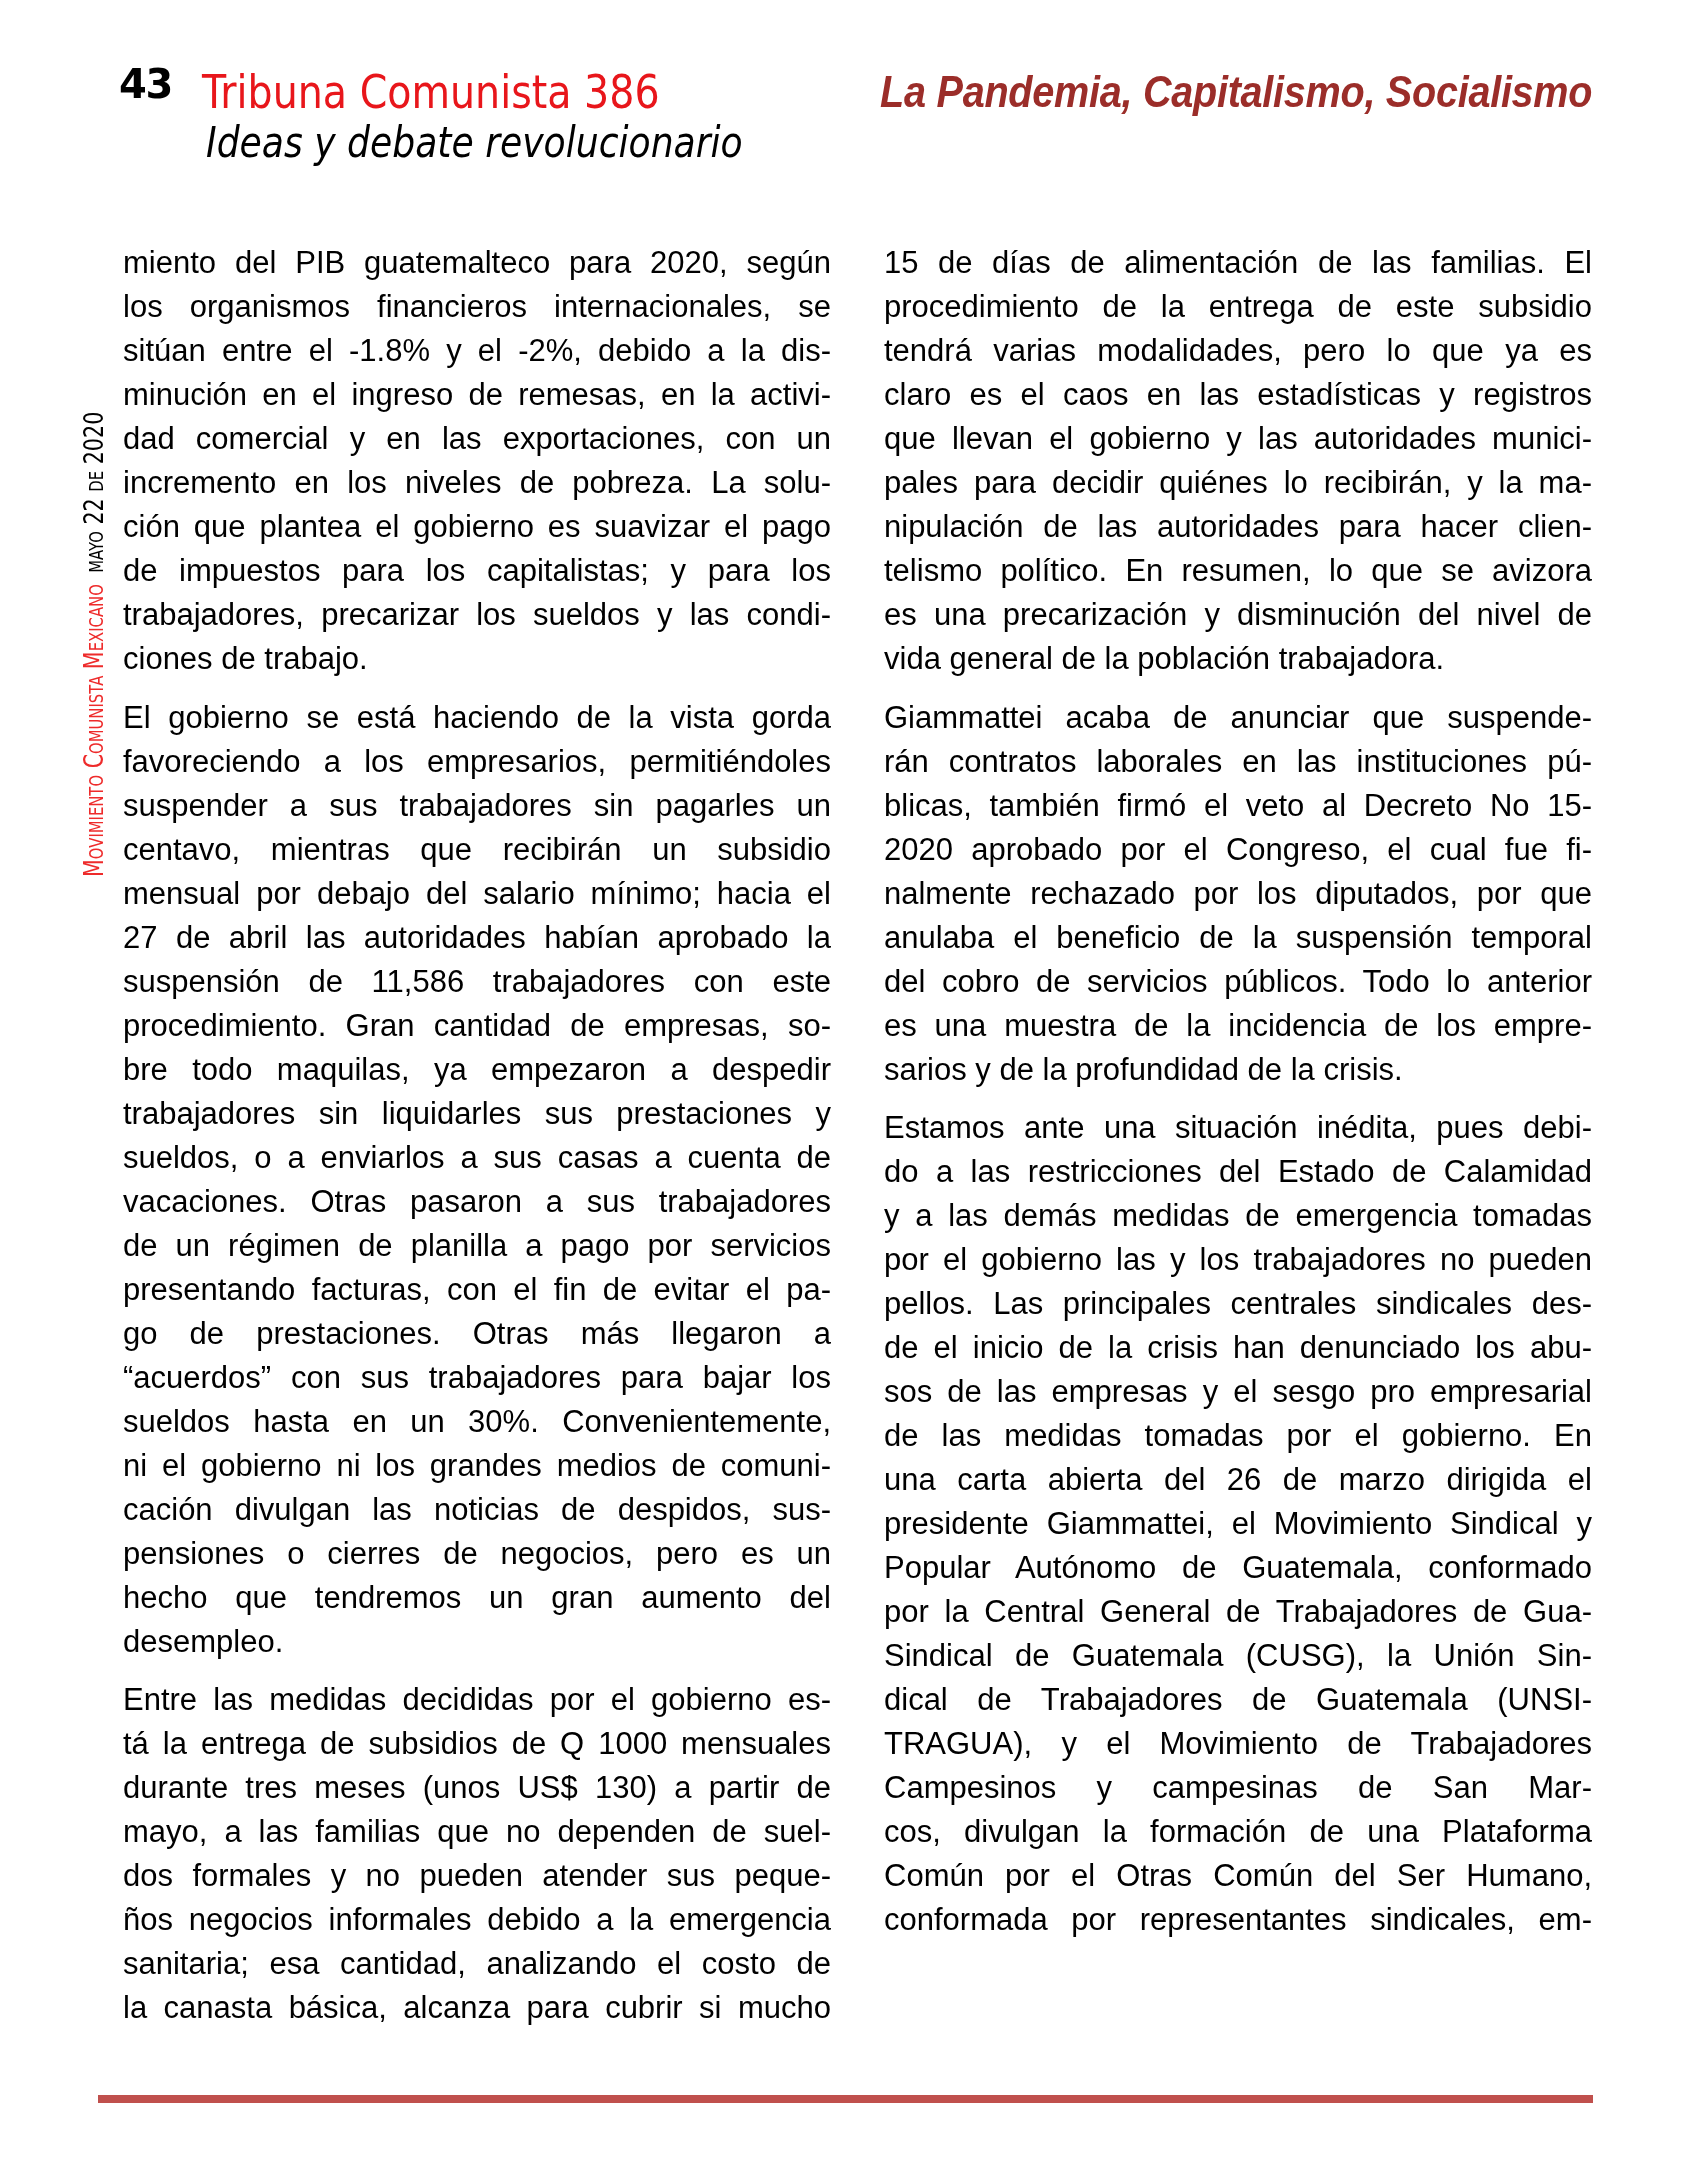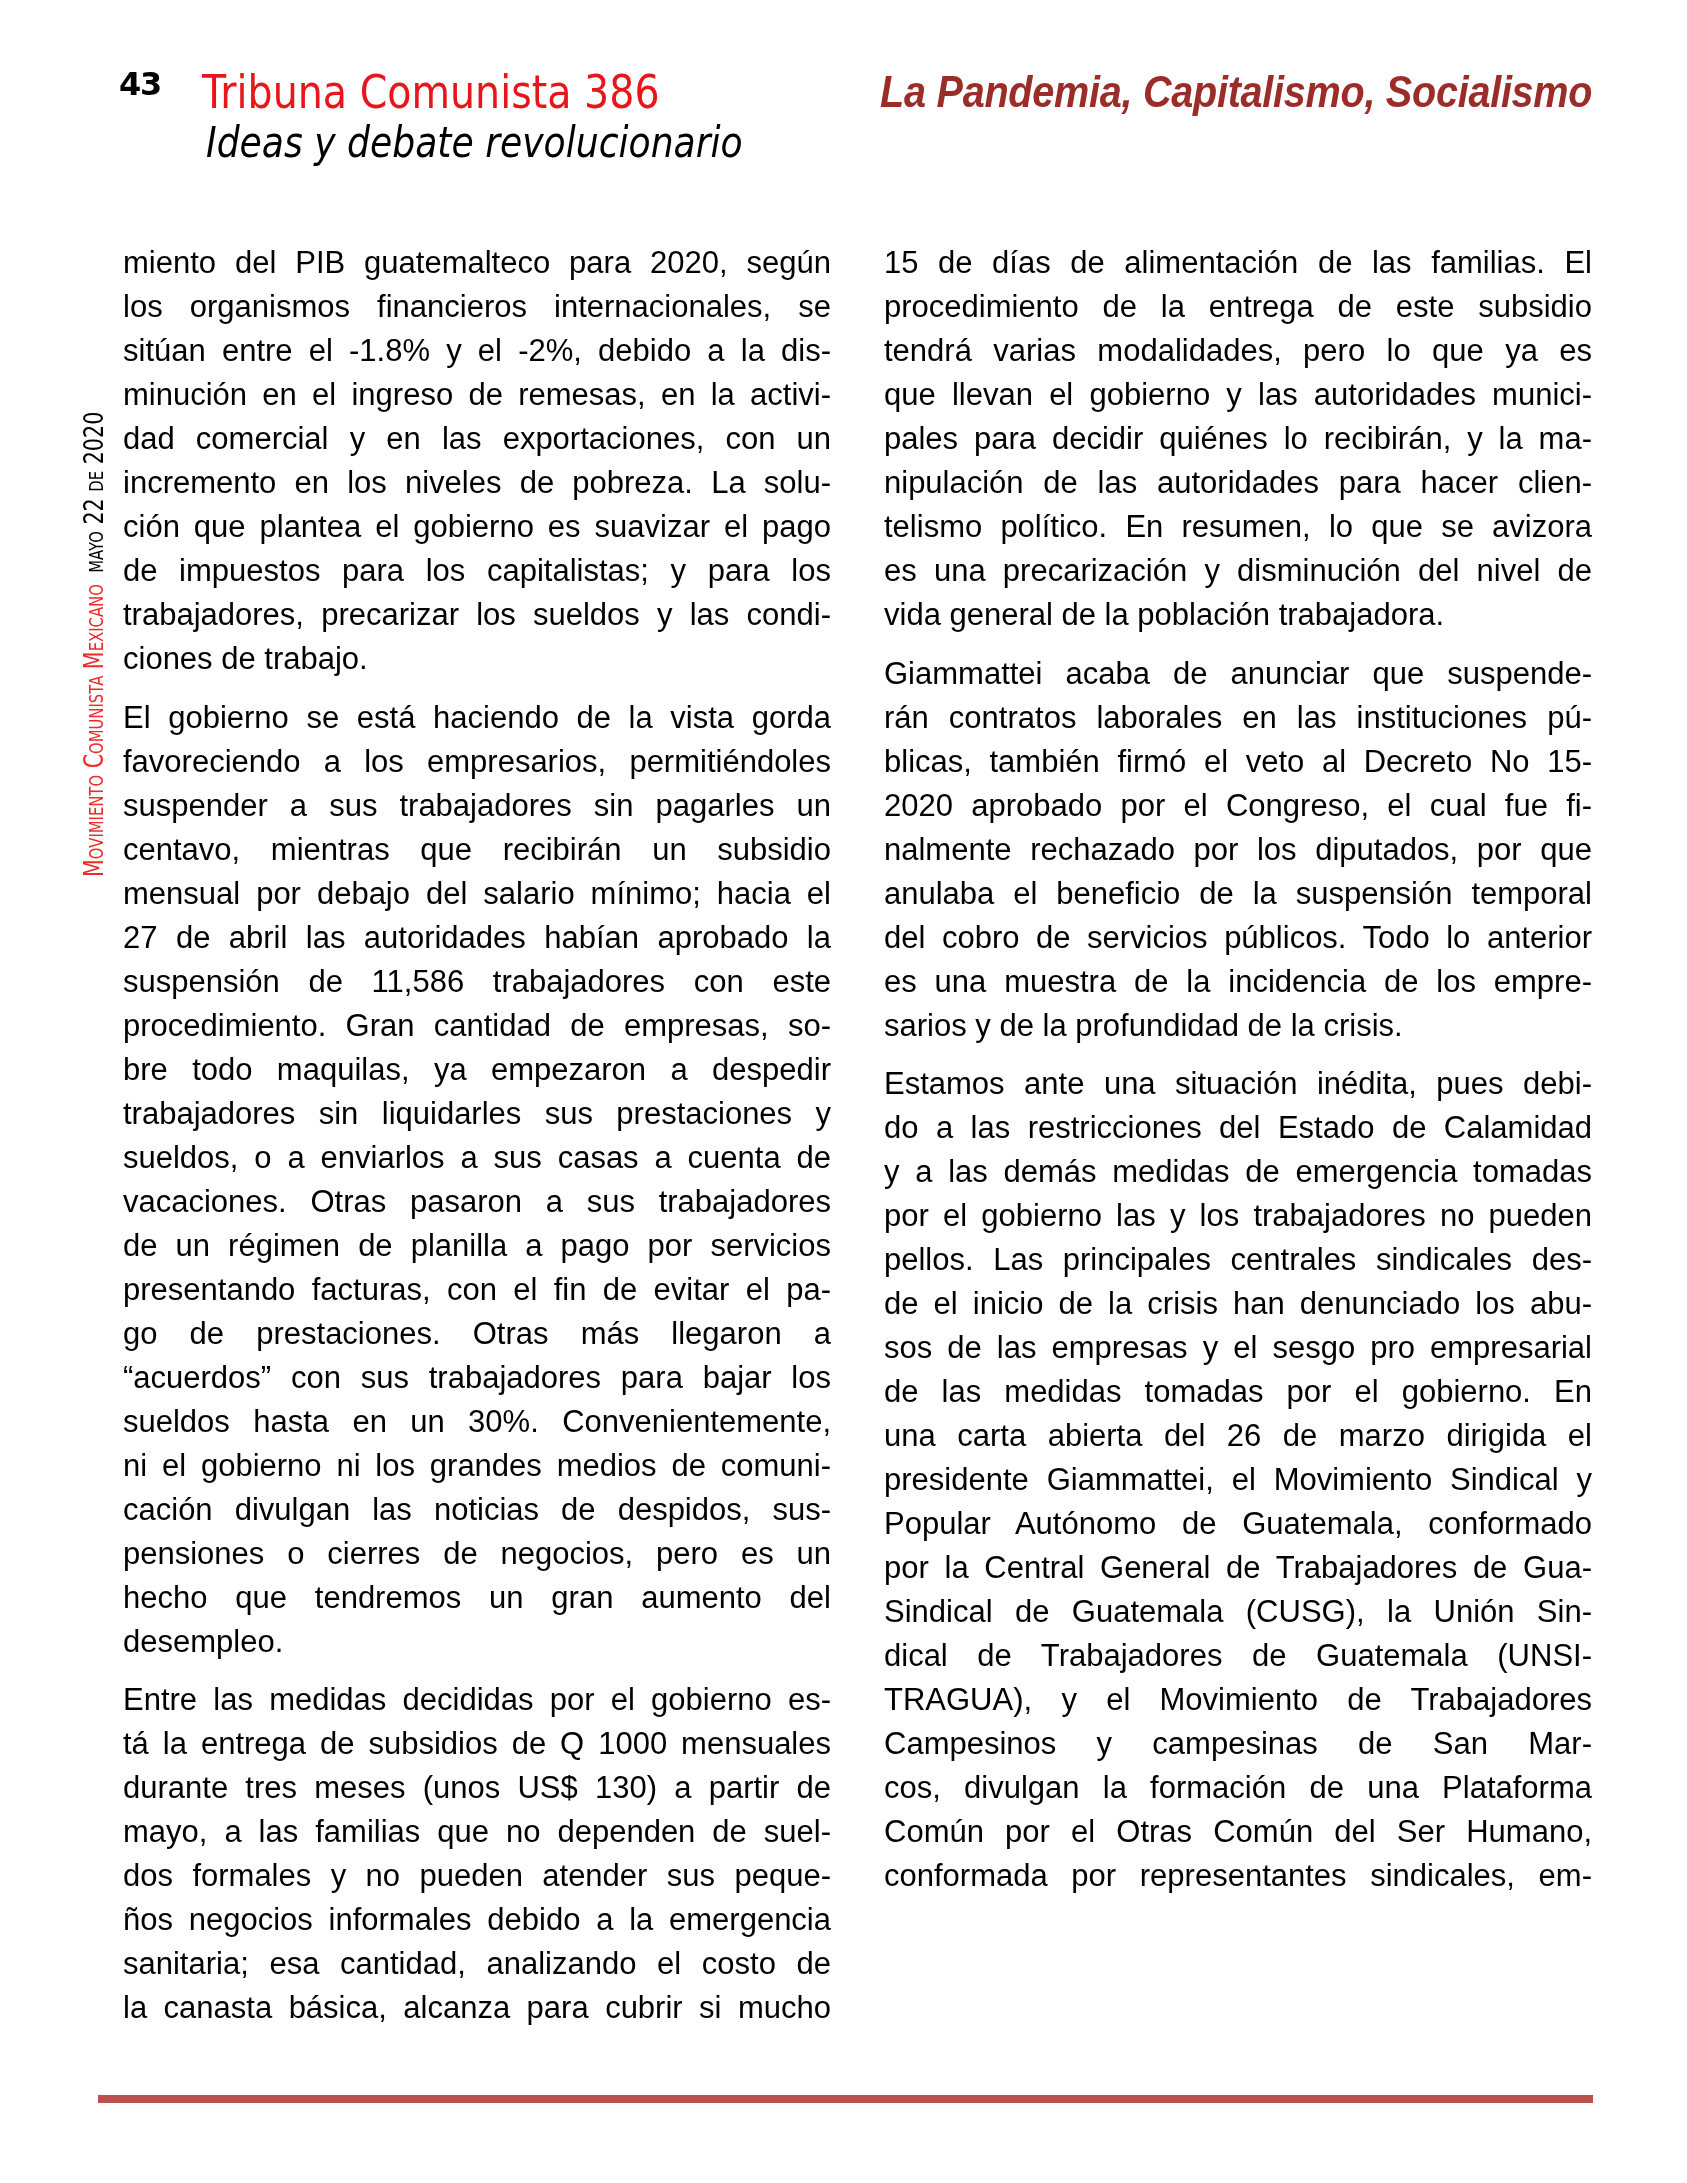--- a/index.html
+++ b/index.html
@@ -1,17 +1,17 @@
 <!DOCTYPE html>
 <html style="font-size:10.6px"><head>
 <meta charset="utf-8">
 <style>
   html, body { margin: 0; padding: 0; background: #ffffff; }
   body { width: 1687px; height: 2183px; position: relative; overflow: hidden; font-family: "Liberation Sans", sans-serif; color: #000; }
-  .page-num { position: absolute; left: 119px; top: 58px; font-family: "DejaVu Sans", sans-serif; font-weight: bold; font-size: 32px; line-height: 53px; letter-spacing: -1.3px; color: #000; }
+  .page-num { position: absolute; left: 119px; top: 58px; font-family: "DejaVu Sans", sans-serif; font-weight: bold; font-size: 40px; line-height: 53px; letter-spacing: -1.3px; color: #000; }
   .mag-title { position: absolute; left: 202px; top: 64px; font-family: "DejaVu Sans", sans-serif; font-size: 46px; line-height: 56px; color: #e8161b; transform: scaleX(0.86); transform-origin: left top; letter-spacing: 0px; white-space: nowrap; }
   .mag-sub { position: absolute; left: 206px; top: 116px; font-family: "DejaVu Sans", sans-serif; font-style: italic; font-size: 42px; line-height: 53px; color: #000; transform: scaleX(0.86); transform-origin: left top; white-space: nowrap; }
   .section-title { position: absolute; right: 95px; top: 65px; font-family: "Liberation Sans", sans-serif; font-weight: bold; font-style: italic; font-size: 44px; line-height: 53px; color: #9b2d29; transform: scaleX(0.9); transform-origin: right top; white-space: nowrap; letter-spacing: -0.3px; }
   .side { position: absolute; left: 79px; top: 877px; width: 645px; height: 29px; transform: rotate(-90deg); transform-origin: left top; font-family: "DejaVu Sans", sans-serif; white-space: nowrap; display: flex; align-items: center; }
   .side-inner { transform: scaleX(0.78); transform-origin: left center; display: flex; align-items: baseline; white-space: nowrap; }
   .side-org { color: #ee2b2b; font-size: 26.5px; font-variant: small-caps; letter-spacing: 0px; }
   .side-date { color: #000; font-size: 26.5px; margin-left: 14.6px; font-variant: small-caps; }
   .side-date .big { font-size: 26.5px; }
   .col { position: absolute; top: 241px; width: 708px; font-size: 31px; }
   .col-left { left: 123px; }
@@ -87,20 +87,21 @@
       <span class="line">ños negocios informales debido a la emergencia</span>
       <span class="line">sanitaria; esa cantidad, analizando el costo de</span>
       <span class="line">la canasta básica, alcanza para cubrir si mucho</span>
     </div>
   </div>
 <div class="col col-right">
     <div class="para">
       <span class="line">15 de días de alimentación de las familias. El</span>
       <span class="line">procedimiento de la entrega de este subsidio</span>
       <span class="line">tendrá varias modalidades, pero lo que ya es</span>
+      <span class="line">claro es el caos en las estadísticas y registros</span>
       <span class="line">que llevan el gobierno y las autoridades munici-</span>
       <span class="line">pales para decidir quiénes lo recibirán, y la ma-</span>
       <span class="line">nipulación de las autoridades para hacer clien-</span>
       <span class="line">telismo político. En resumen, lo que se avizora</span>
       <span class="line">es una precarización y disminución del nivel de</span>
       <span class="line last">vida general de la población trabajadora.</span>
     </div>
     <div class="para">
       <span class="line">Giammattei acaba de anunciar que suspende-</span>
       <span class="line">rán contratos laborales en las instituciones pú-</span>

